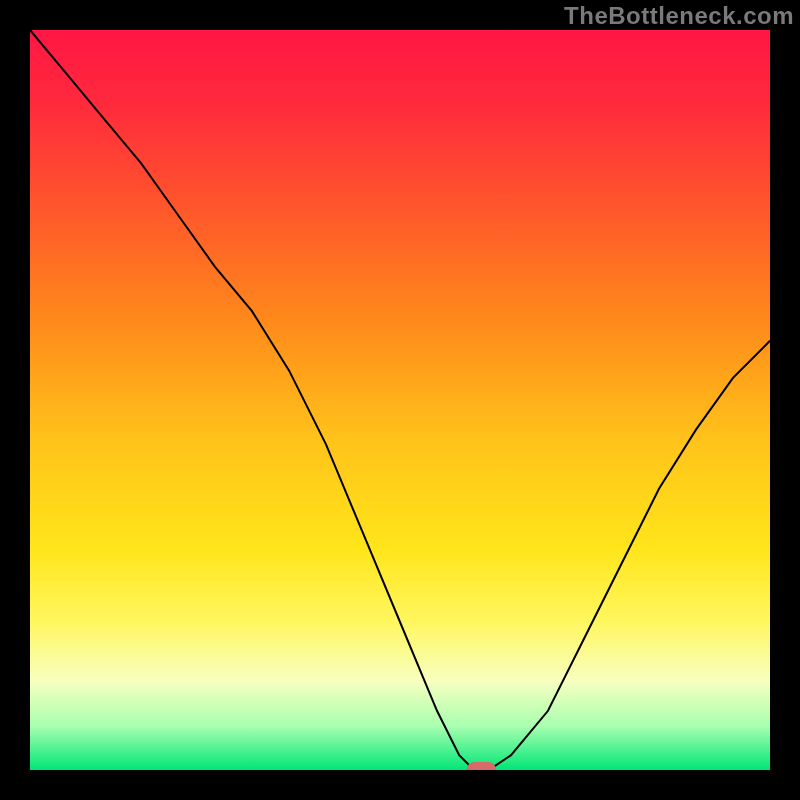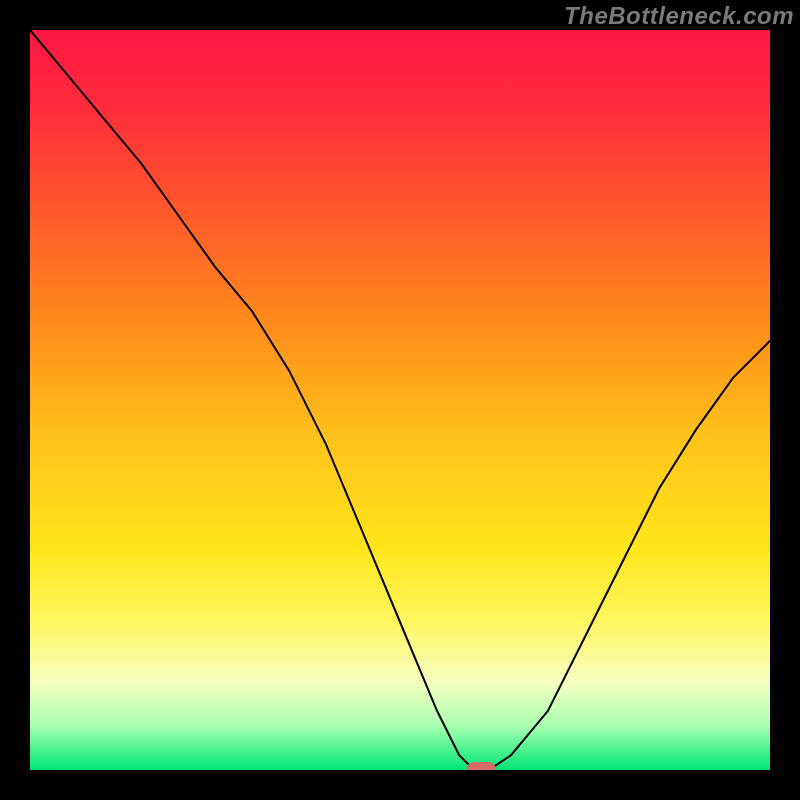--- a/index.html
+++ b/index.html
@@ -7,21 +7,20 @@
     padding: 0;
     background: #fff;
     width: 800px;
     height: 800px;
     overflow: hidden;
   }
   .container {
     position: relative;
     width: 800px;
     height: 628px;
-    font-style: italic;
   }
   .watermark {
     position: absolute;
     top: 2px;
     right: 6px;
     font-family: Arial, Helvetica, sans-serif;
     font-size: 24px;
     font-weight: 600;
     color: #7a7a7a;
     letter-spacing: 0.5px;

